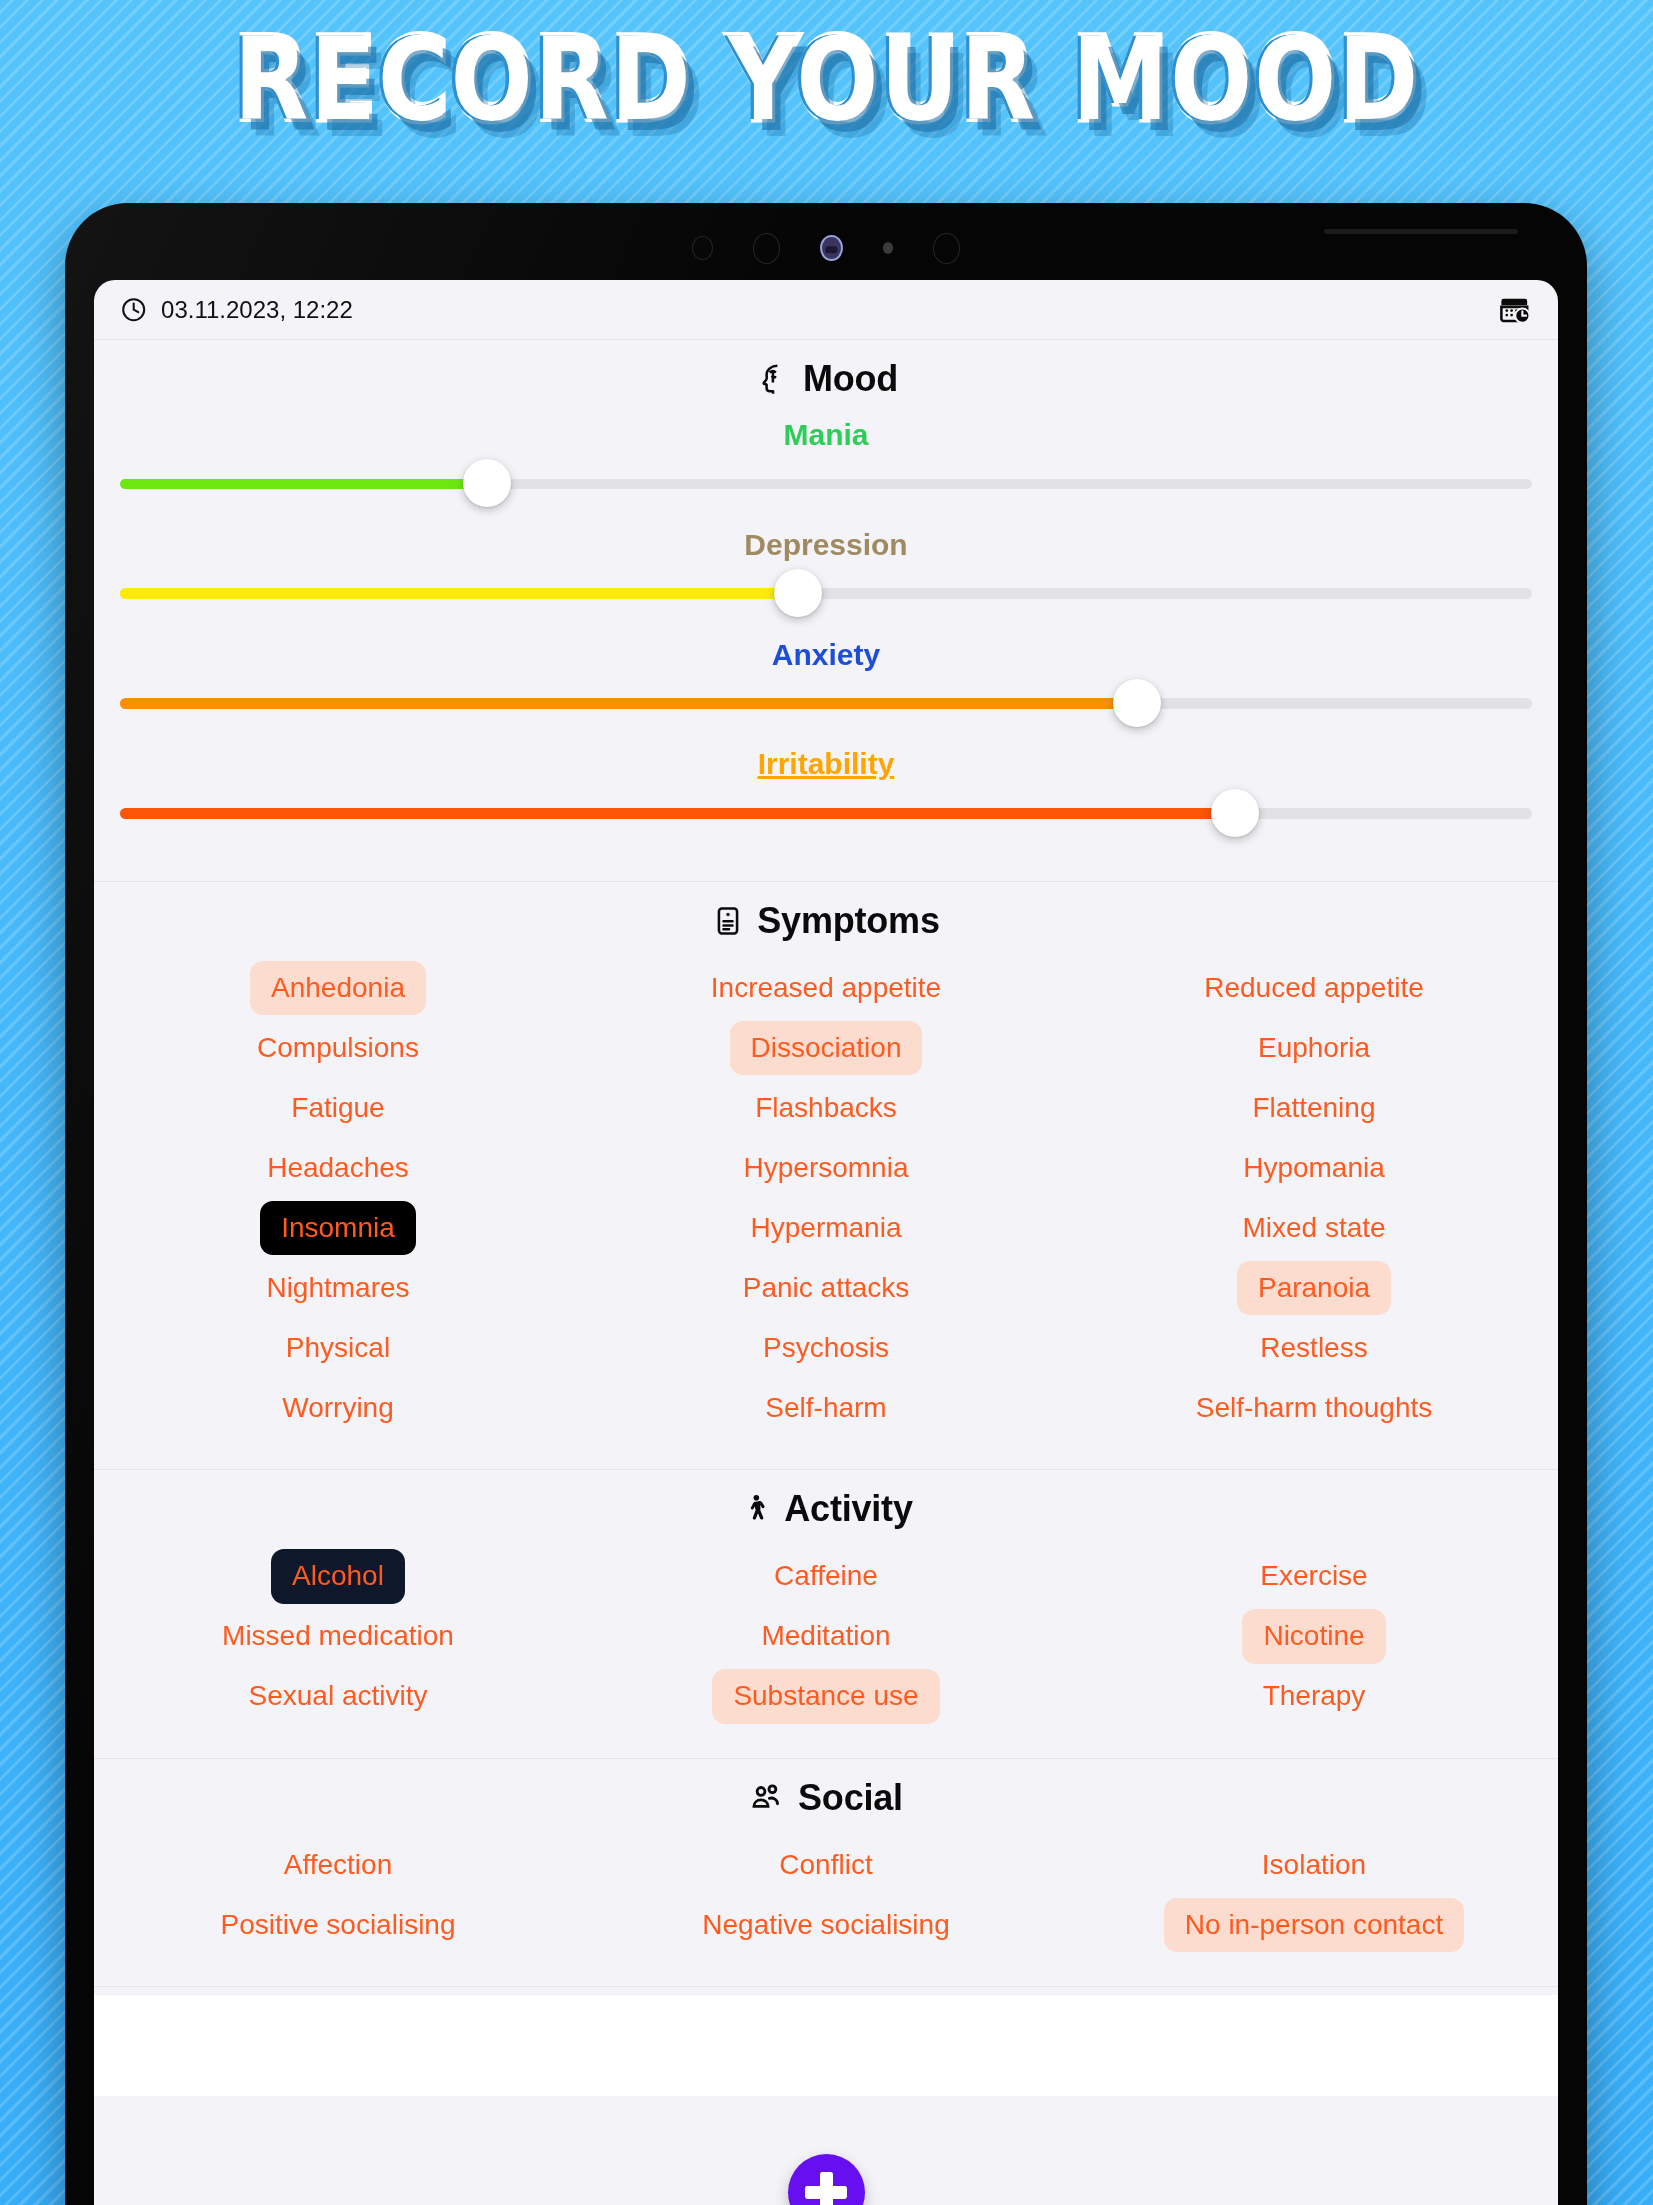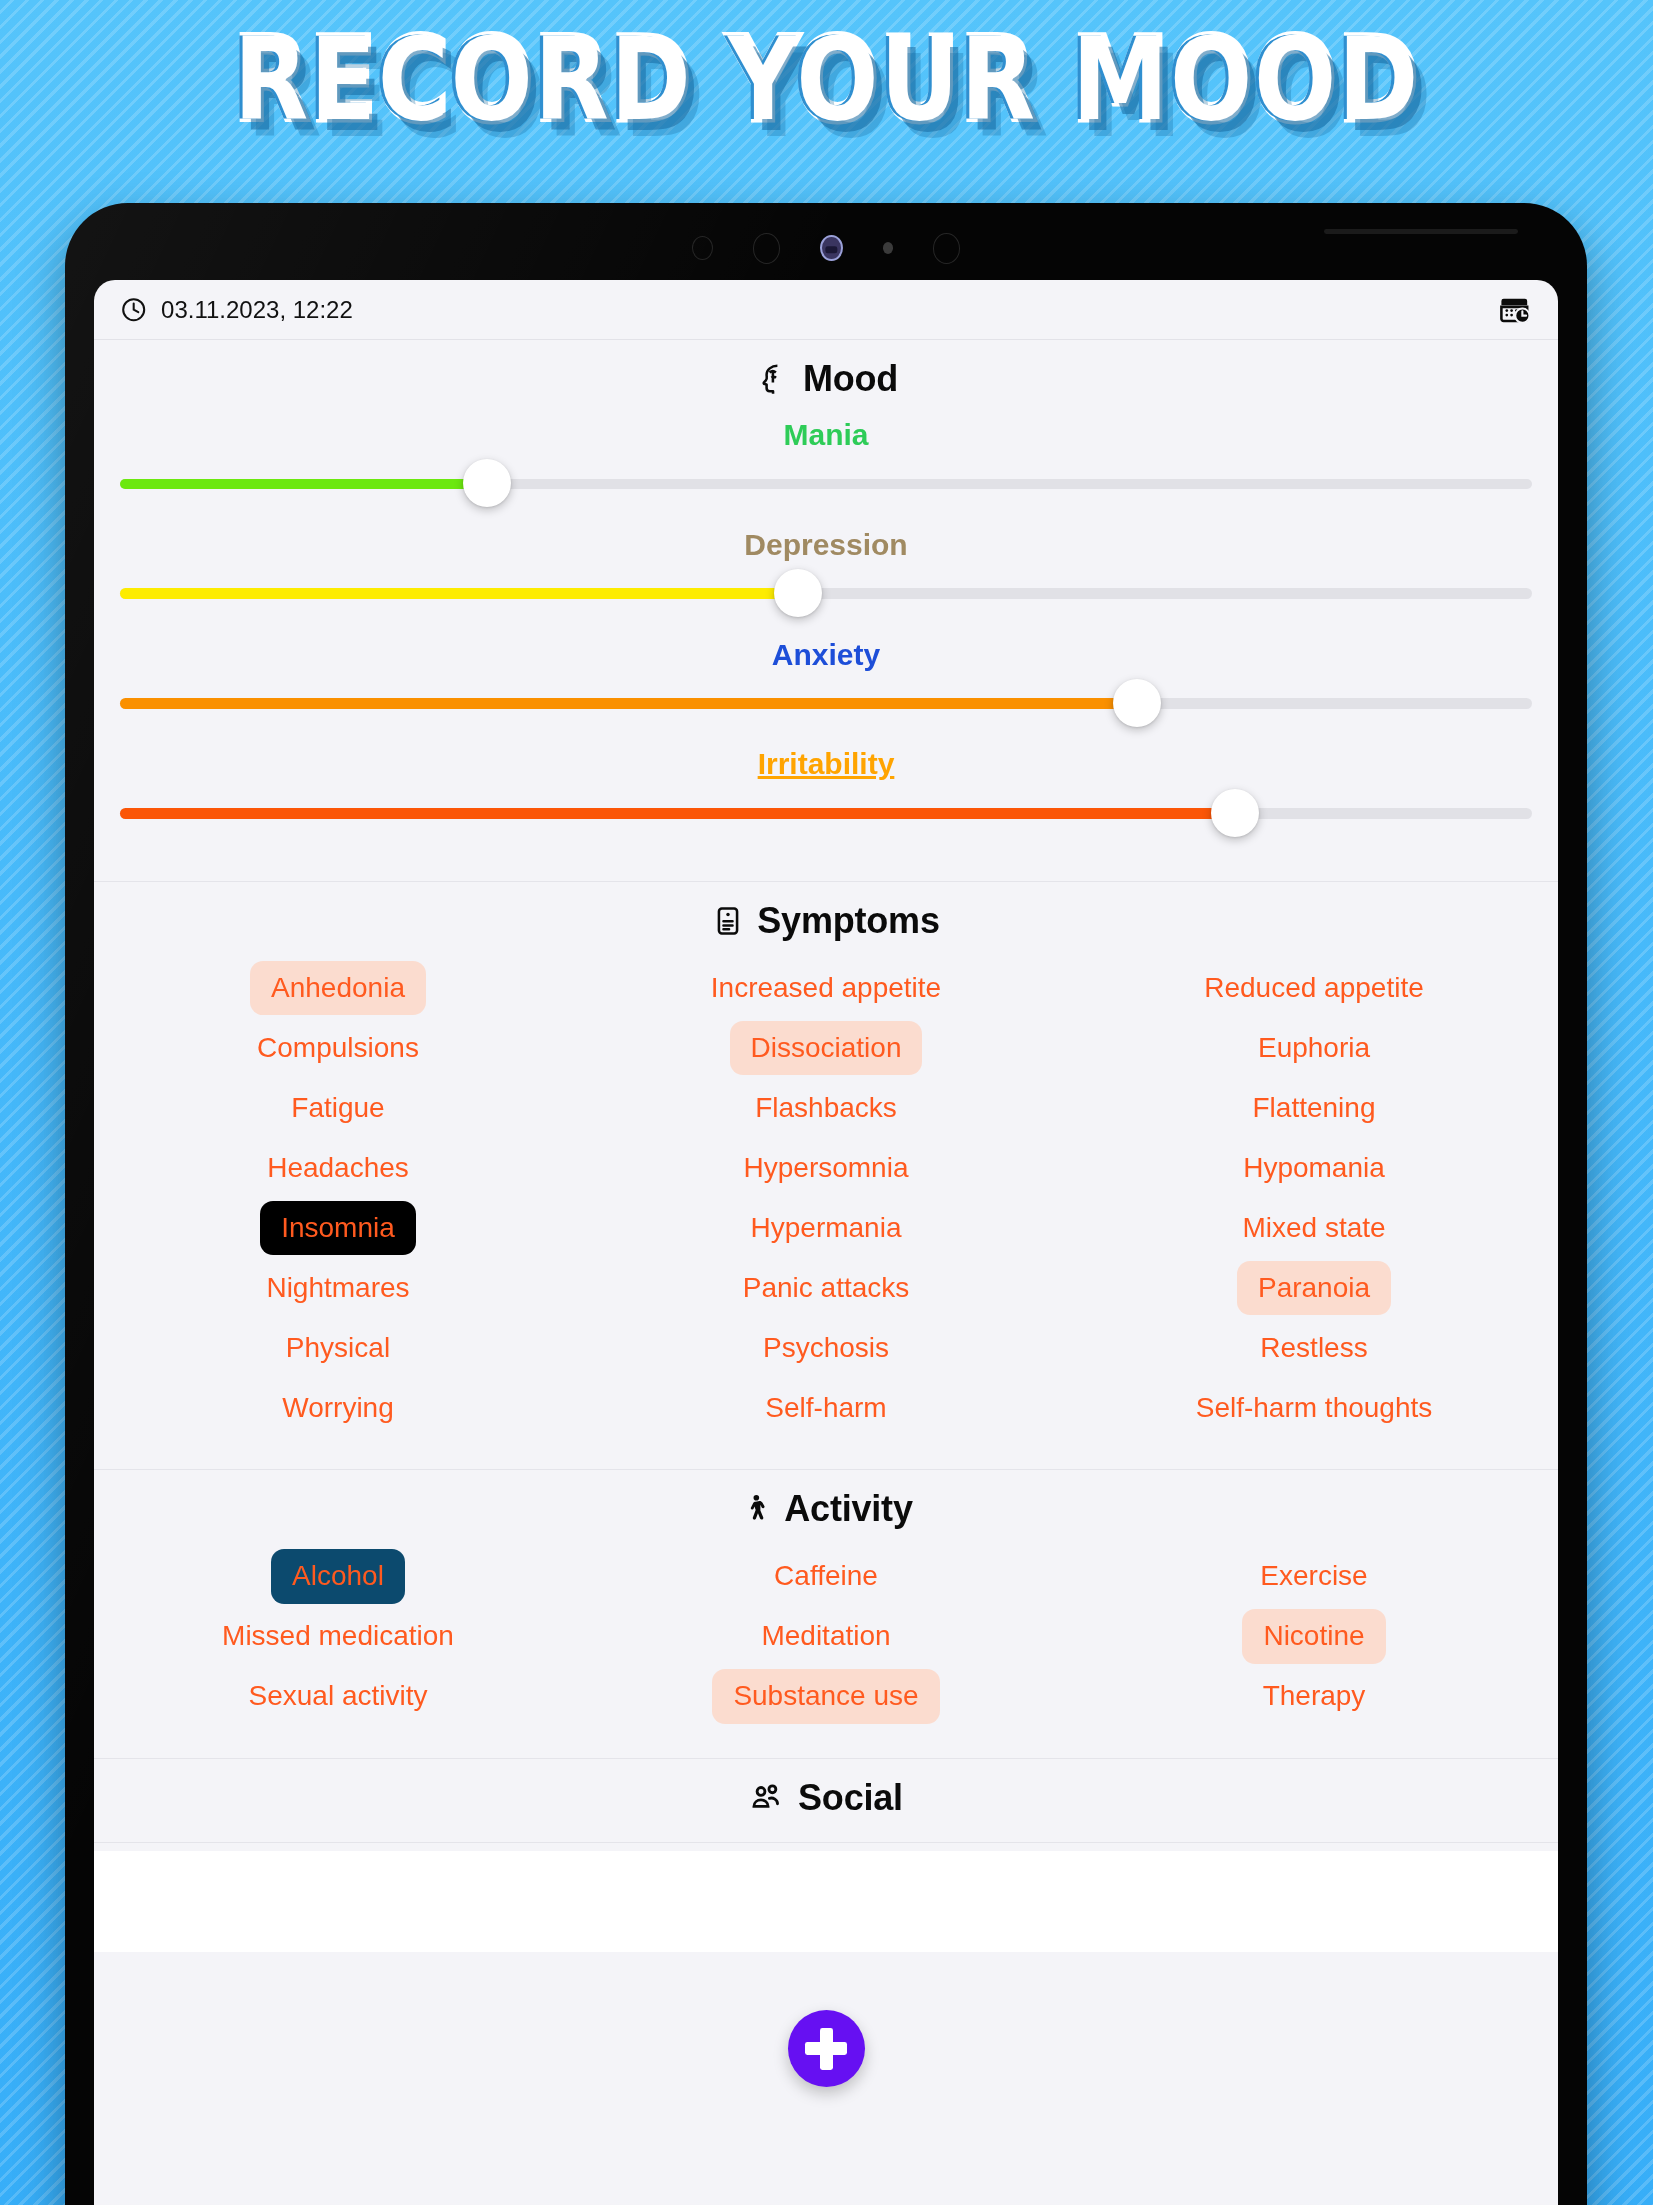--- a/index.html
+++ b/index.html
@@ -480,21 +480,21 @@
           <span>
             <svg class="icon-svg" width="32" height="32" viewBox="0 0 24 24" fill="#0b0b0b">
               <circle cx="13" cy="3.6" r="2.1"></circle>
               <path d="M12.5 6.6c-1 0-1.7.5-2.1 1.4L8.9 11c-.2.6.1 1.2.7 1.4.6.2 1.2-.1 1.4-.7l.6-1.5.9 2.6-2.1 5.5c-.25.65.07 1.35.72 1.6.65.25 1.35-.07 1.6-.72l1.5-3.9 1.6 3.9c.26.64.99.95 1.63.69.64-.26.95-.99.69-1.63l-2.1-5.1V8.9l1 1.9c.3.55.98.75 1.53.45.55-.3.75-.98.45-1.53l-1.5-2.6c-.45-.8-1.2-1.2-2.1-1.2z"></path>
             </svg>
           </span>
           <span class="section-title">Activity</span>
         </div>
         <div class="chip-grid">
             <div class="chip-cell">
-              <div class="chip selected" style="color: rgb(255, 90, 31); background: #0c4a6e; text-align: right;">Alcohol</div>
+              <div class="chip selected" style="color: rgb(255, 90, 31); background: #0f172a; text-align: right;">Alcohol</div>
             </div>
             <div class="chip-cell">
               <div class="chip" style="color: rgb(255, 90, 31);">Caffeine</div>
             </div>
             <div class="chip-cell">
               <div class="chip" style="color: rgb(255, 90, 31);">Exercise</div>
             </div>
             <div class="chip-cell">
               <div class="chip" style="color: rgb(255, 90, 31);">Missed medication</div>
             </div>
@@ -521,20 +521,40 @@
           <span>
             <svg class="icon-svg" width="36" height="36" viewBox="0 0 24 24" fill="none" stroke="#0b0b0b" stroke-width="1.9" stroke-linecap="round">
               <circle cx="8" cy="7.6" r="2.6"></circle>
               <circle cx="15.6" cy="6.2" r="2.3"></circle>
               <path d="M3.3 17.6c0-2.6 2.1-4.3 4.7-4.3s4.7 1.7 4.7 4.3z"></path>
               <path d="M13.6 12.2c2.6-.7 5.4.9 5.4 3.6"></path>
             </svg>
           </span>
           <span class="section-title">Social</span>
         </div>
+        <div class="chip-grid">
+            <div class="chip-cell">
+              <div class="chip" style="color: rgb(255, 90, 31);">Affection</div>
+            </div>
+            <div class="chip-cell">
+              <div class="chip" style="color: rgb(255, 90, 31);">Conflict</div>
+            </div>
+            <div class="chip-cell">
+              <div class="chip" style="color: rgb(255, 90, 31);">Isolation</div>
+            </div>
+            <div class="chip-cell">
+              <div class="chip" style="color: rgb(255, 90, 31);">Positive socialising</div>
+            </div>
+            <div class="chip-cell">
+              <div class="chip" style="color: rgb(255, 90, 31);">Negative socialising</div>
+            </div>
+            <div class="chip-cell">
+              <div class="chip selected" style="color: rgb(255, 90, 31); background: rgb(251, 220, 207);">No in-person contact</div>
+            </div>
+          </div>
       </div>
 
       <div class="section notes-section">
         <div class="notes-box">
           <textarea class="notes-input" placeholder="" style=""></textarea>
         </div>
         <div class="add-wrap">
           <button class="add-btn" aria-label="Add" style="background: rgb(102, 16, 242);"></button>
         </div>
       </div>

